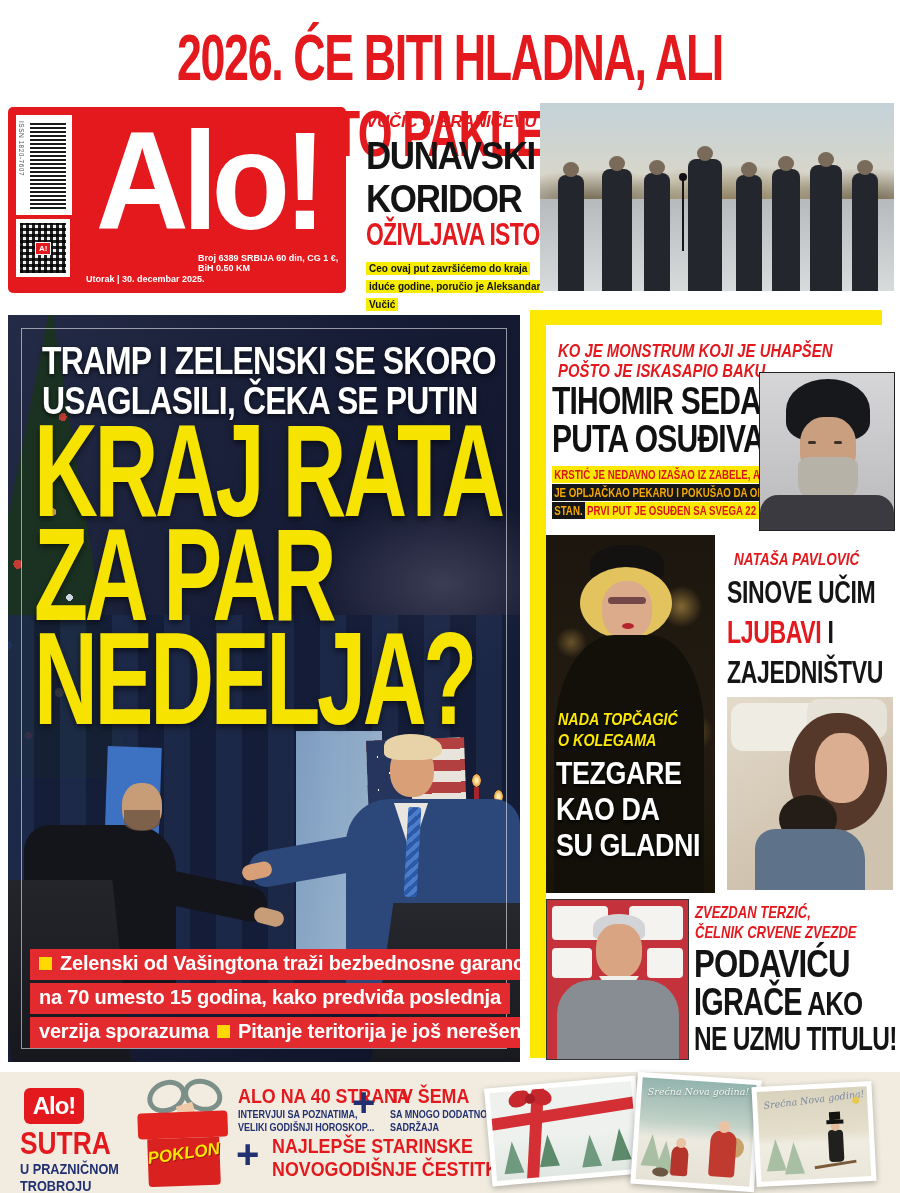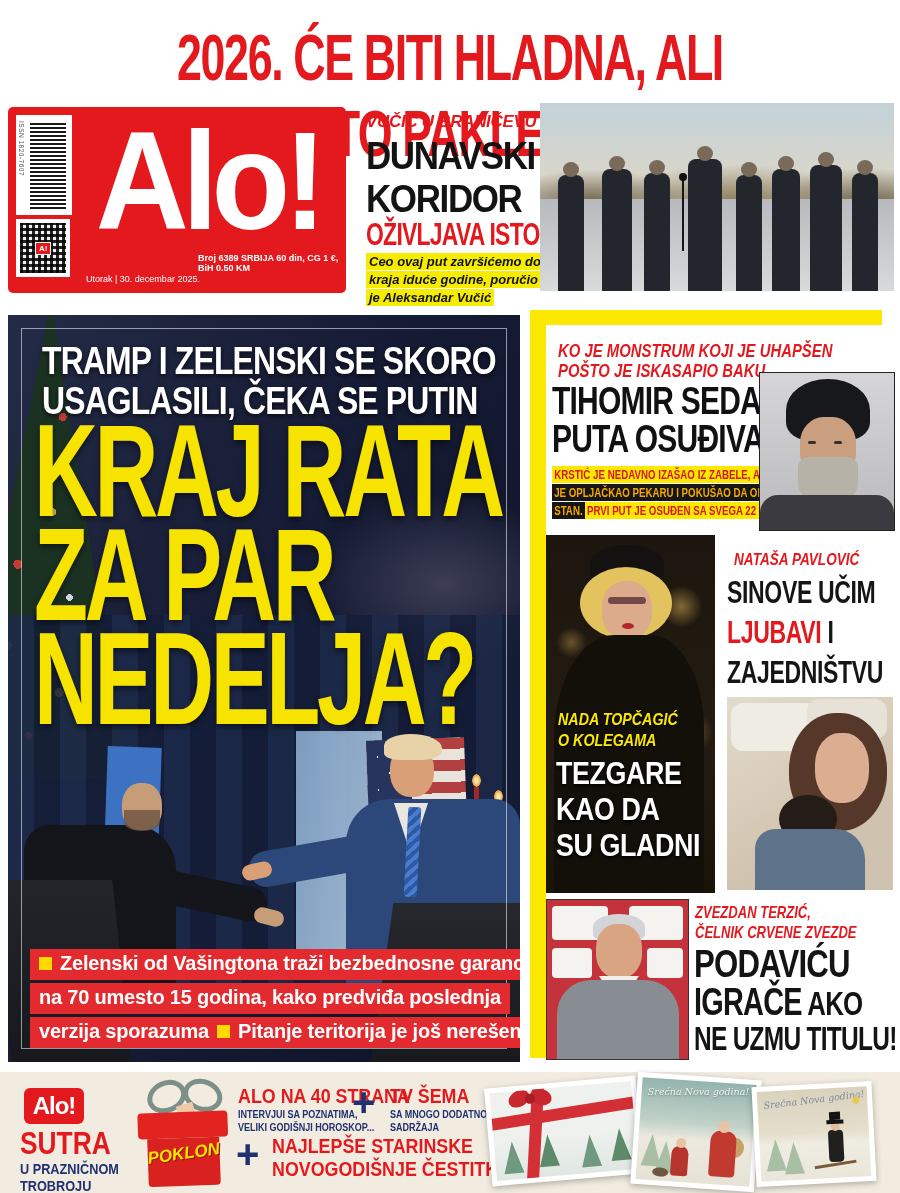--- a/index.html
+++ b/index.html
@@ -19,31 +19,31 @@
   .issn{position:absolute;left:2px;top:6px;height:90px;writing-mode:vertical-rl;
     font-size:6.5px;color:#555;letter-spacing:.5px;}
   .qr{left:8px;top:112px;width:54px;height:58px;background:#fff;}
   .qr-in{position:absolute;inset:4px;
     background:repeating-linear-gradient(0deg,rgba(0,0,0,.85) 0 3px,transparent 3px 6px),
                repeating-linear-gradient(90deg,#222 0 3px,#f2f2f2 3px 6px);}
   .qr-badge{position:absolute;left:19px;top:23px;background:#e3191e;color:#fff;
     font-size:8px;font-weight:bold;padding:1px 3px;border:1px solid #fff;}
   .logo{left:66px;top:-2px;width:268px;height:152px;color:#fff;text-align:center;
     font-size:140px;line-height:152px;font-weight:900;letter-spacing:-7px;transform:scaleX(.92);transform-origin:50% 0;}
-  .m-date{left:78px;bottom:9px;font-size:9px;font-weight:normal;color:#fff;}
+  .m-date{left:78px;bottom:9px;font-size:9px;font-weight:bold;color:#fff;}
   .m-issue{left:190px;bottom:20px;font-size:9px;font-weight:bold;color:#fff;}
 
   
   .v-col{left:366px;top:112px;width:172px;}
   .v-kicker{font-size:17px;font-style:italic;font-weight:900;color:#e3191e;letter-spacing:-.3px;}
   .v-h1{margin-top:5px;font-size:38px;line-height:38px;font-weight:900;color:#131313;
     letter-spacing:-1.5px;transform:scaleX(.92);transform-origin:0 0;}
   .v-h2{margin-top:1px;font-size:31px;line-height:32px;font-weight:900;color:#e3191e;
     letter-spacing:-1px;transform:scaleX(.74);transform-origin:0 0;white-space:nowrap;}
-  .v-quote{margin-top:2px;width:178px;font-size:13px;line-height:18px;font-style:italic;
+  .v-quote{margin-top:9px;width:178px;font-size:10px;line-height:18px;
     font-weight:bold;color:#111;}
   .hl{background:#f6ec00;padding:1px 3px;-webkit-box-decoration-break:clone;box-decoration-break:clone;}
 
   
   .photo-vucic{left:540px;top:103px;width:354px;height:188px;overflow:hidden;
     background:linear-gradient(#c3d2d8 0%,#d9d6ca 40%,#cfccc2 52%,#c2c4c4 60%);}
   .hills{position:absolute;left:0;top:30px;width:100%;height:70px;
     background:radial-gradient(140px 48px at 15% 100%,#6e6148 0%,rgba(110,97,72,0) 70%),
                radial-gradient(180px 55px at 55% 100%,#8a7a55 0%,rgba(138,122,85,0) 70%),
                radial-gradient(150px 50px at 92% 100%,#6e6148 0%,rgba(110,97,72,0) 70%);}

